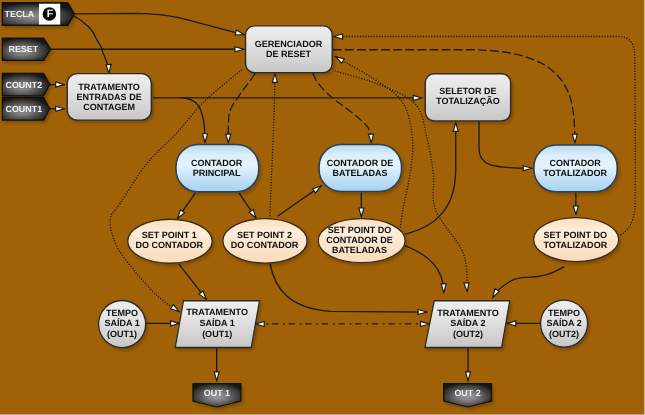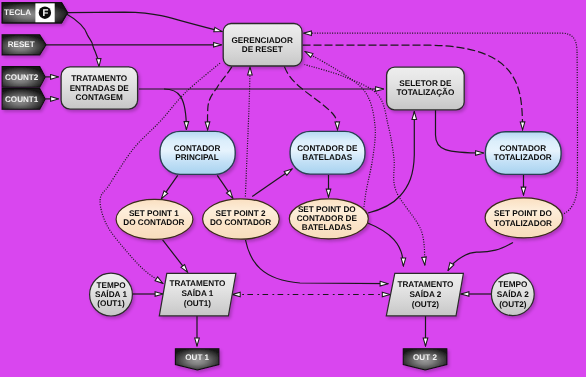--- a/index.html
+++ b/index.html
@@ -1,16 +1,16 @@
 <!DOCTYPE html>
 <html><head>
 <meta charset="utf-8">
 <style>
   html,body{margin:0;padding:0;background:#ffffff;}
-  #root{position:relative;width:586px;height:377px;overflow:hidden;background:#d946ef;
+  #root{position:relative;width:586px;height:377px;overflow:hidden;background:#a16207;
         font-family:"Liberation Sans",sans-serif;}
   svg#svg{position:absolute;left:0;top:0;}
   text{font-family:"Liberation Sans",sans-serif;font-weight:bold;
        -webkit-font-smoothing:antialiased;text-rendering:geometricPrecision;}
   text.nd{font-size:8.2px;fill:#0d0d0d;text-anchor:middle;}
   text.io{font-size:8.1px;fill:#f2f2f2;}
   text.badge{font-size:9.7px;fill:#ffffff;text-anchor:middle;}
 </style>
 </head>
 <body>

